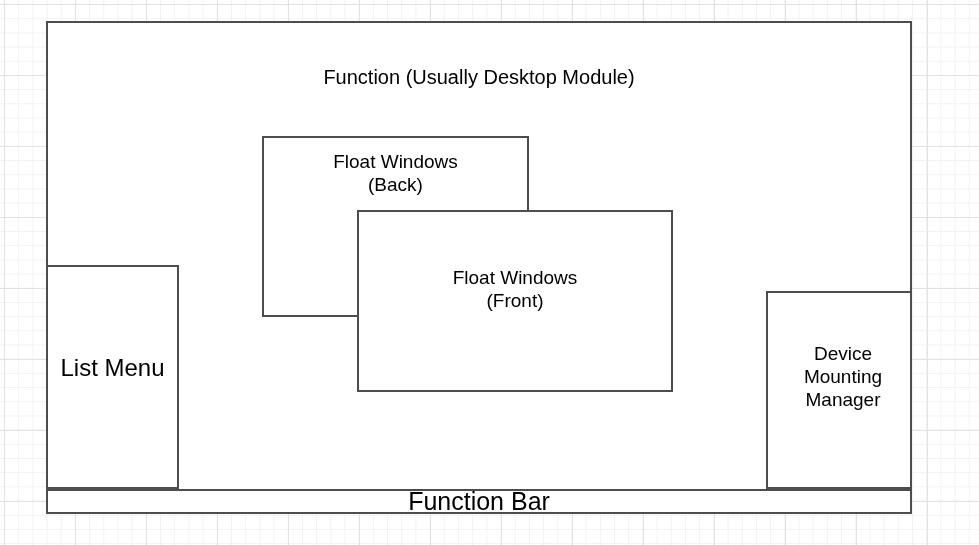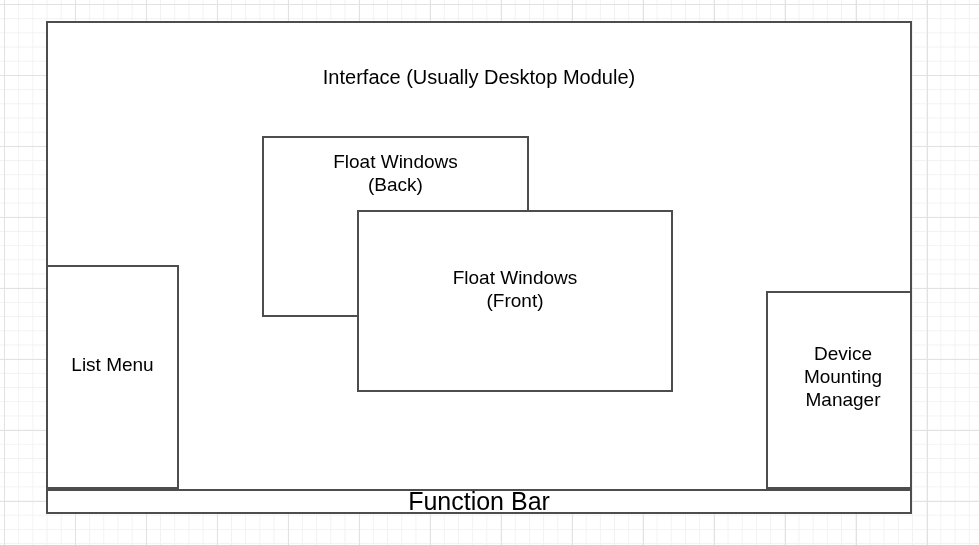--- a/index.html
+++ b/index.html
@@ -83,21 +83,21 @@
     font-size: 19px;
   }
 
   #list-menu-box {
     left: 46px;  top: 265px;
     width: 133px; height: 224px;
     z-index: 2;
   }
   #list-menu-box > .shape-label {
     top: 86px;
-    font-size: 19px;
+    font-size: 24px;
   }
 
   #device-manager-box {
     left: 766px; top: 291px;
     width: 146px; height: 198px;
     z-index: 2;
   }
   #device-manager-box > .shape-label {
     top: 49px;
     font-size: 19px;
@@ -114,21 +114,21 @@
     font-size: 25px;
     line-height: 21px;
   }
 </style>
 </head>
 <body>
 
 <div id="canvas">
 
   <div class="shape" id="interface-box">
-    <div class="shape-label">Interface (Usually Desktop Module)</div>
+    <div class="shape-label">Function (Usually Desktop Module)</div>
   </div>
 
   <div class="shape" id="float-back-box">
     <div class="shape-label">Float Windows
 (Back)</div>
   </div>
 
   <div class="shape" id="float-front-box">
     <div class="shape-label">Float Windows
 (Front)</div>

